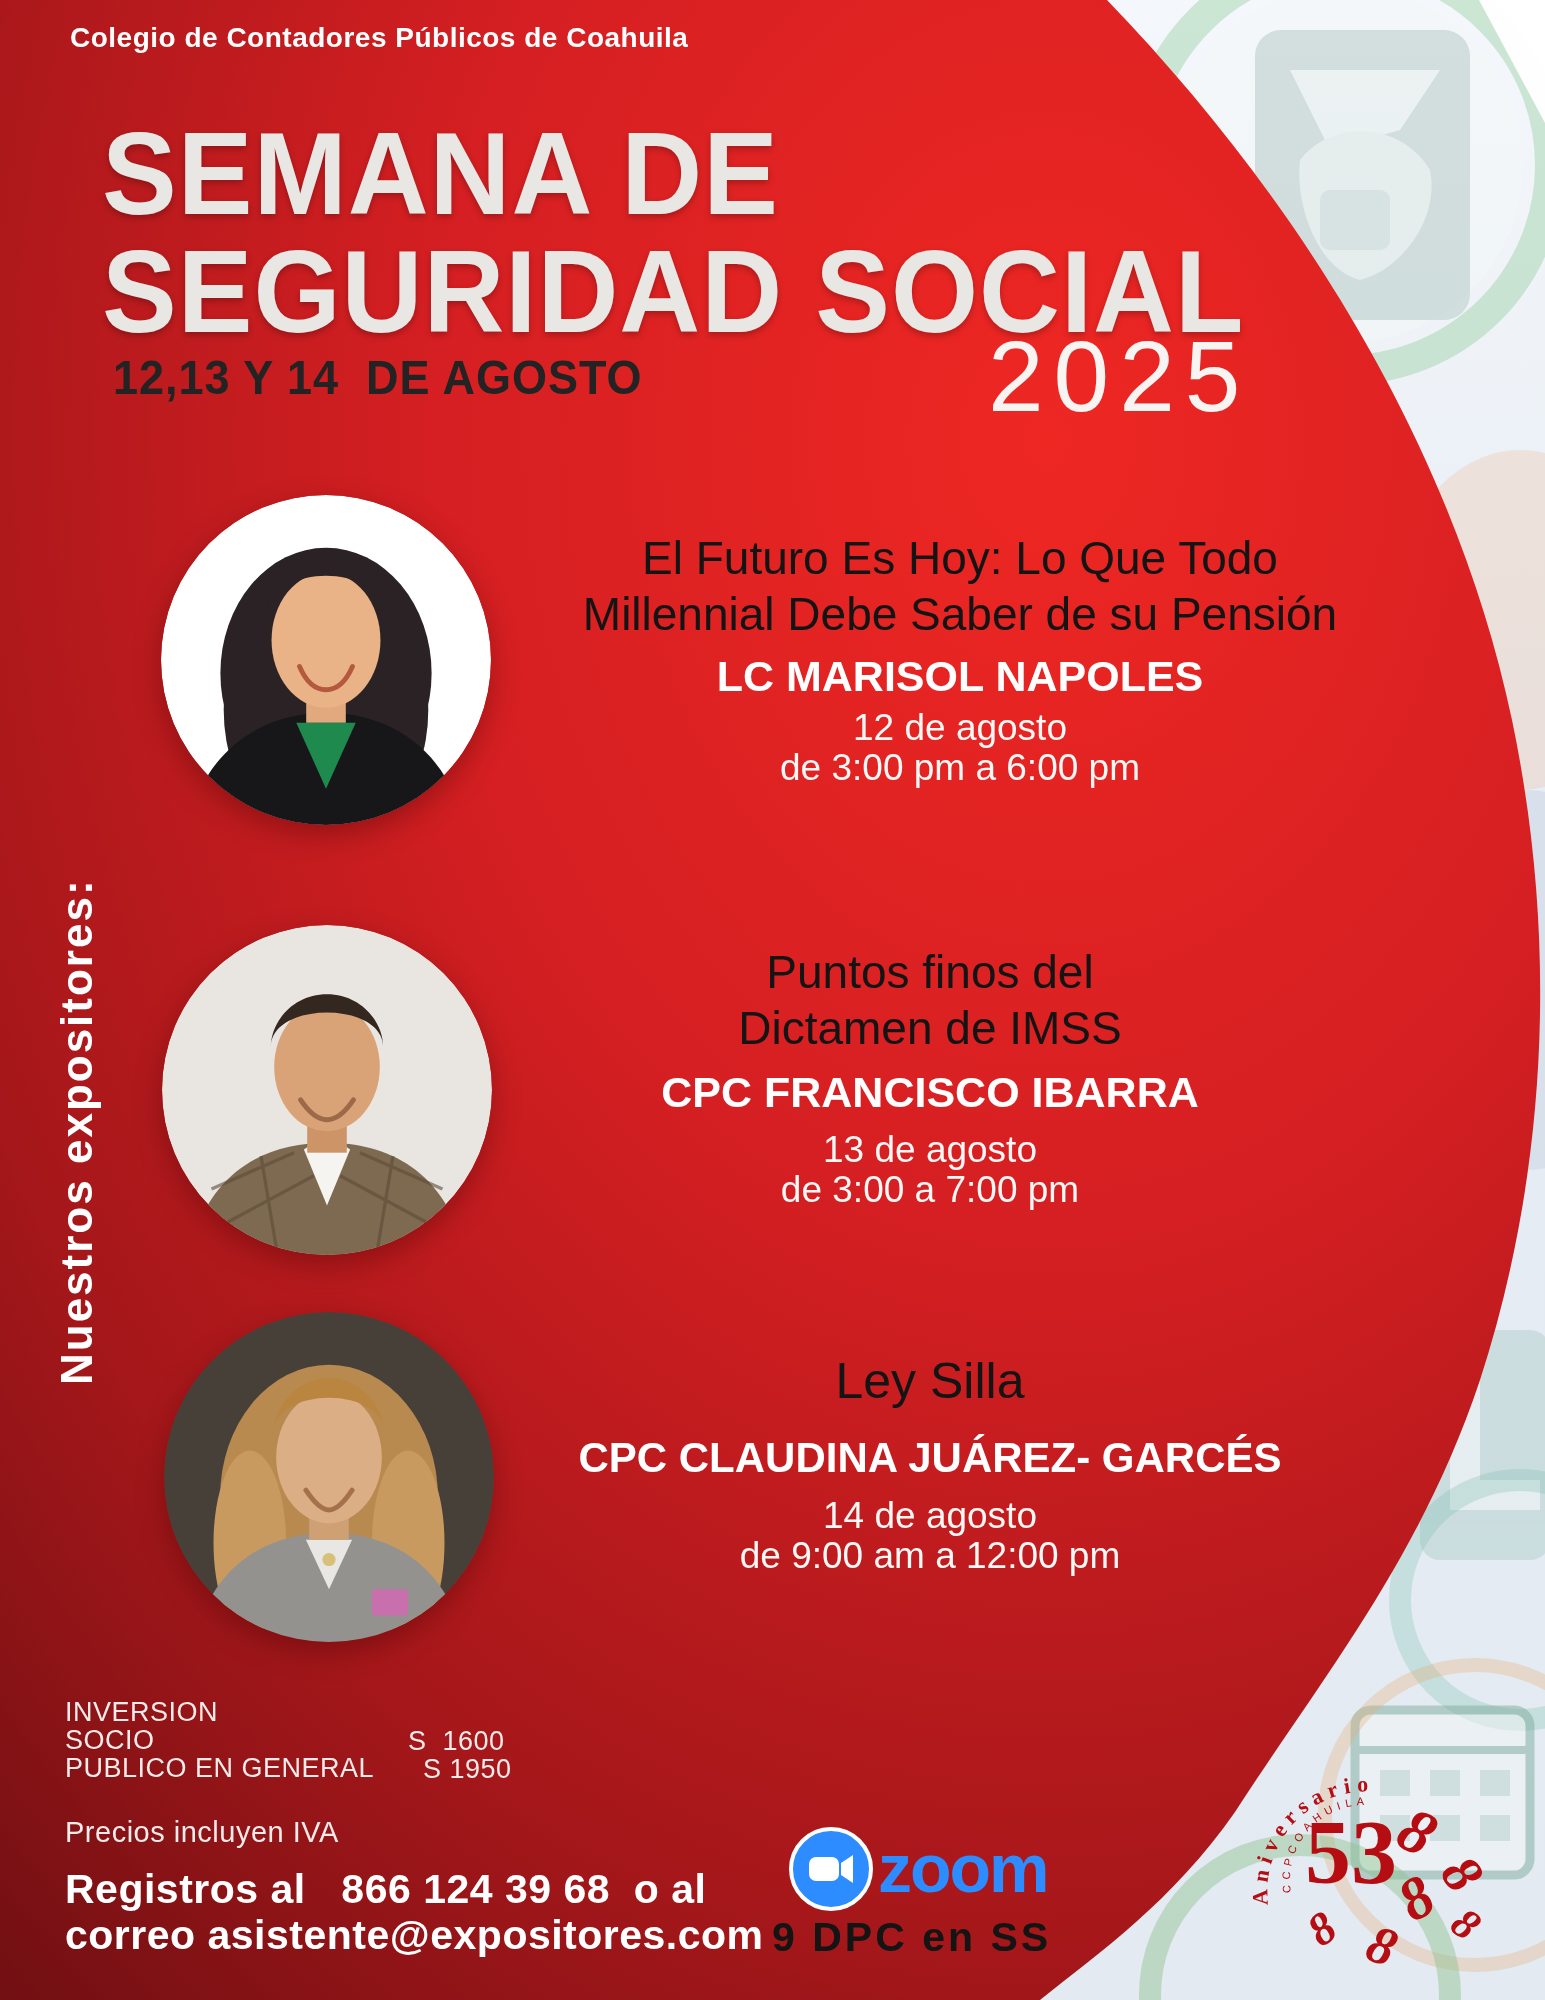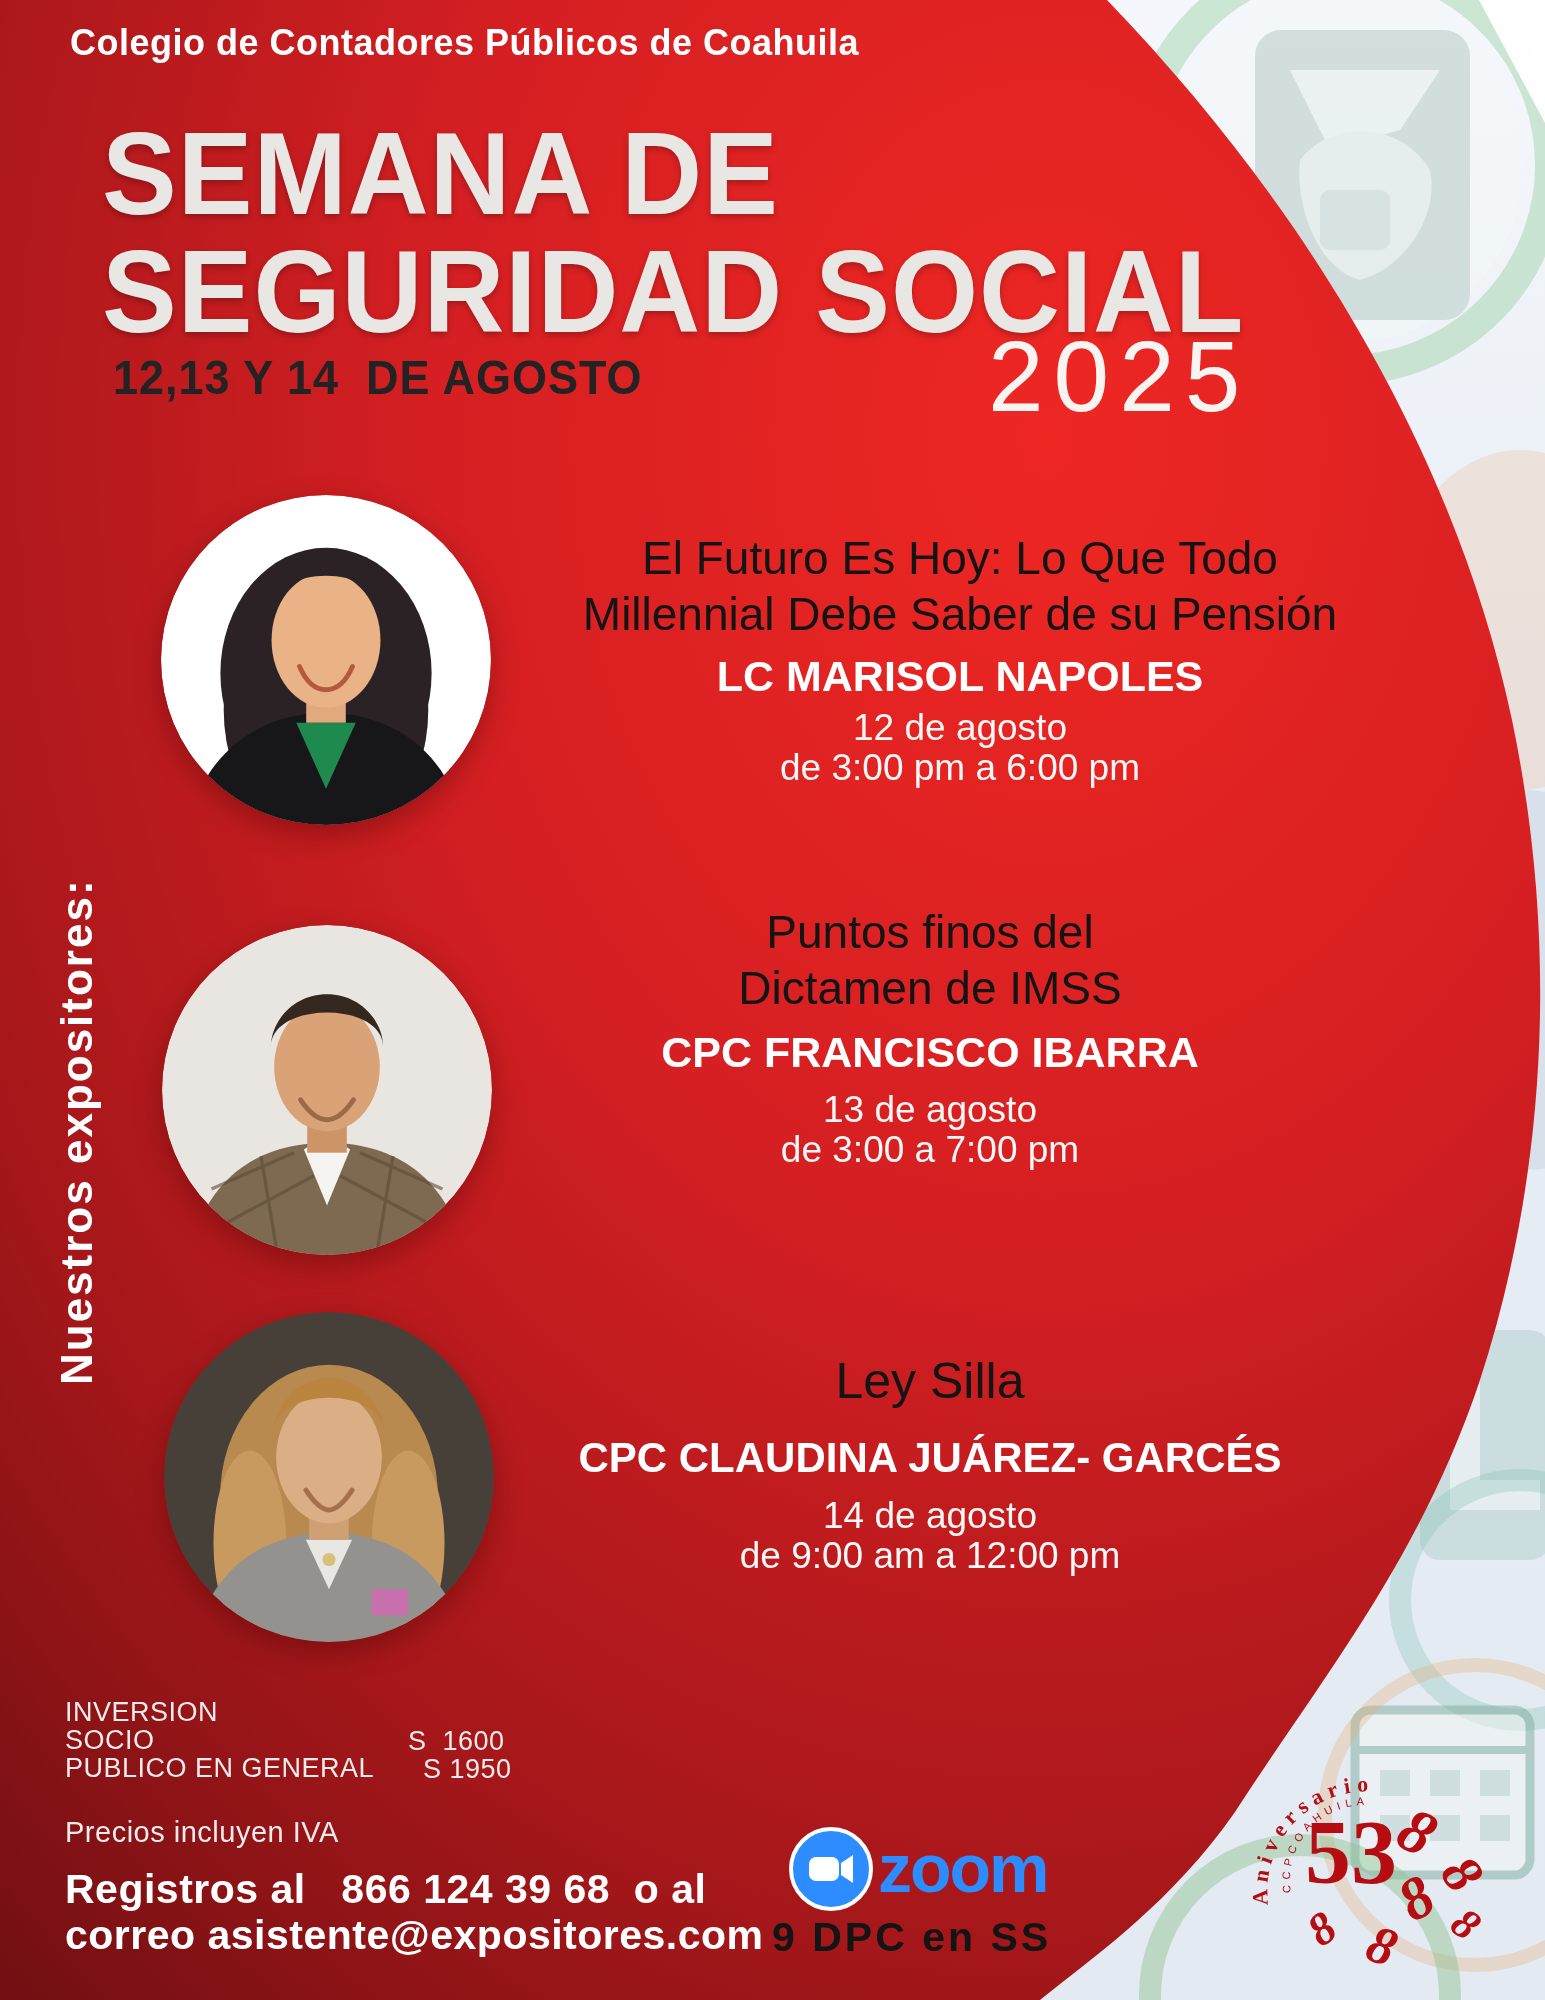--- a/index.html
+++ b/index.html
@@ -5,21 +5,21 @@
   html,body{margin:0;padding:0;background:#222;}
   #poster{
     position:relative;width:1545px;height:2000px;overflow:hidden;
     background:linear-gradient(180deg,#f4f7fb 0%,#e7edf4 40%,#e3eaf2 100%);
     font-family:"Liberation Sans",sans-serif;
   }
   .abs{position:absolute;}
   svg{display:block;}
 
   .org-name{
-    left:70px;top:22px;font-size:36px;font-weight:bold;color:#ffffff;letter-spacing:.5px;
+    left:70px;top:22px;font-size:28px;font-weight:bold;color:#ffffff;letter-spacing:.5px;
   }
   .title-line{
     left:102px;color:#e9e7e4;font-weight:bold;font-size:112px;letter-spacing:1px;line-height:1;
     text-shadow:0 3px 6px rgba(0,0,0,.25);transform:scaleY(1.04);transform-origin:left top;
   }
   .title-1{top:116px;}
   .title-2{top:234px;}
   .year{
     left:988px;top:326px;font-size:100px;color:#f7f4f2;font-weight:400;letter-spacing:10px;line-height:1;
   }
@@ -150,21 +150,21 @@
         <line x1="60" y1="140" x2="70" y2="200"></line>
           <line x1="140" y1="140" x2="130" y2="200"></line>
       </g>
       <rect x="88" y="110" width="24" height="28" fill="#cd9468"></rect>
       <ellipse cx="100" cy="86" rx="32" ry="39" fill="#d9a377"></ellipse>
       <path d="M66,74 C66,46 134,46 134,74 C134,58 120,42 100,42 C80,42 66,58 66,74 Z" fill="#33271f"></path>
       <path d="M84,96 q8,12 16,12 q8,0 16,-12" fill="none" stroke="#9c6a48" stroke-width="3" stroke-linecap="round" transform="translate(0,10)"></path>
     </svg>
   </div>
 
-  <div class="abs session-text" style="left:490px;top:904px;width:880px;">
+  <div class="abs session-text" style="left:490px;top:944px;width:880px;">
     <div class="topic">Puntos finos del</div>
     <div class="topic">Dictamen de IMSS</div>
     <div class="speaker-name" style="margin-top:12px;">CPC FRANCISCO IBARRA</div>
     <div class="session-date" style="margin-top:14px;">13 de agosto</div>
     <div class="session-time">de 3:00 a 7:00 pm</div>
   </div>
 
   <div class="abs speaker-circle" style="left:164px;top:1312px;width:330px;height:330px;">
     <svg viewBox="0 0 200 200">
       <circle cx="100" cy="100" r="100" fill="#474039"></circle>

